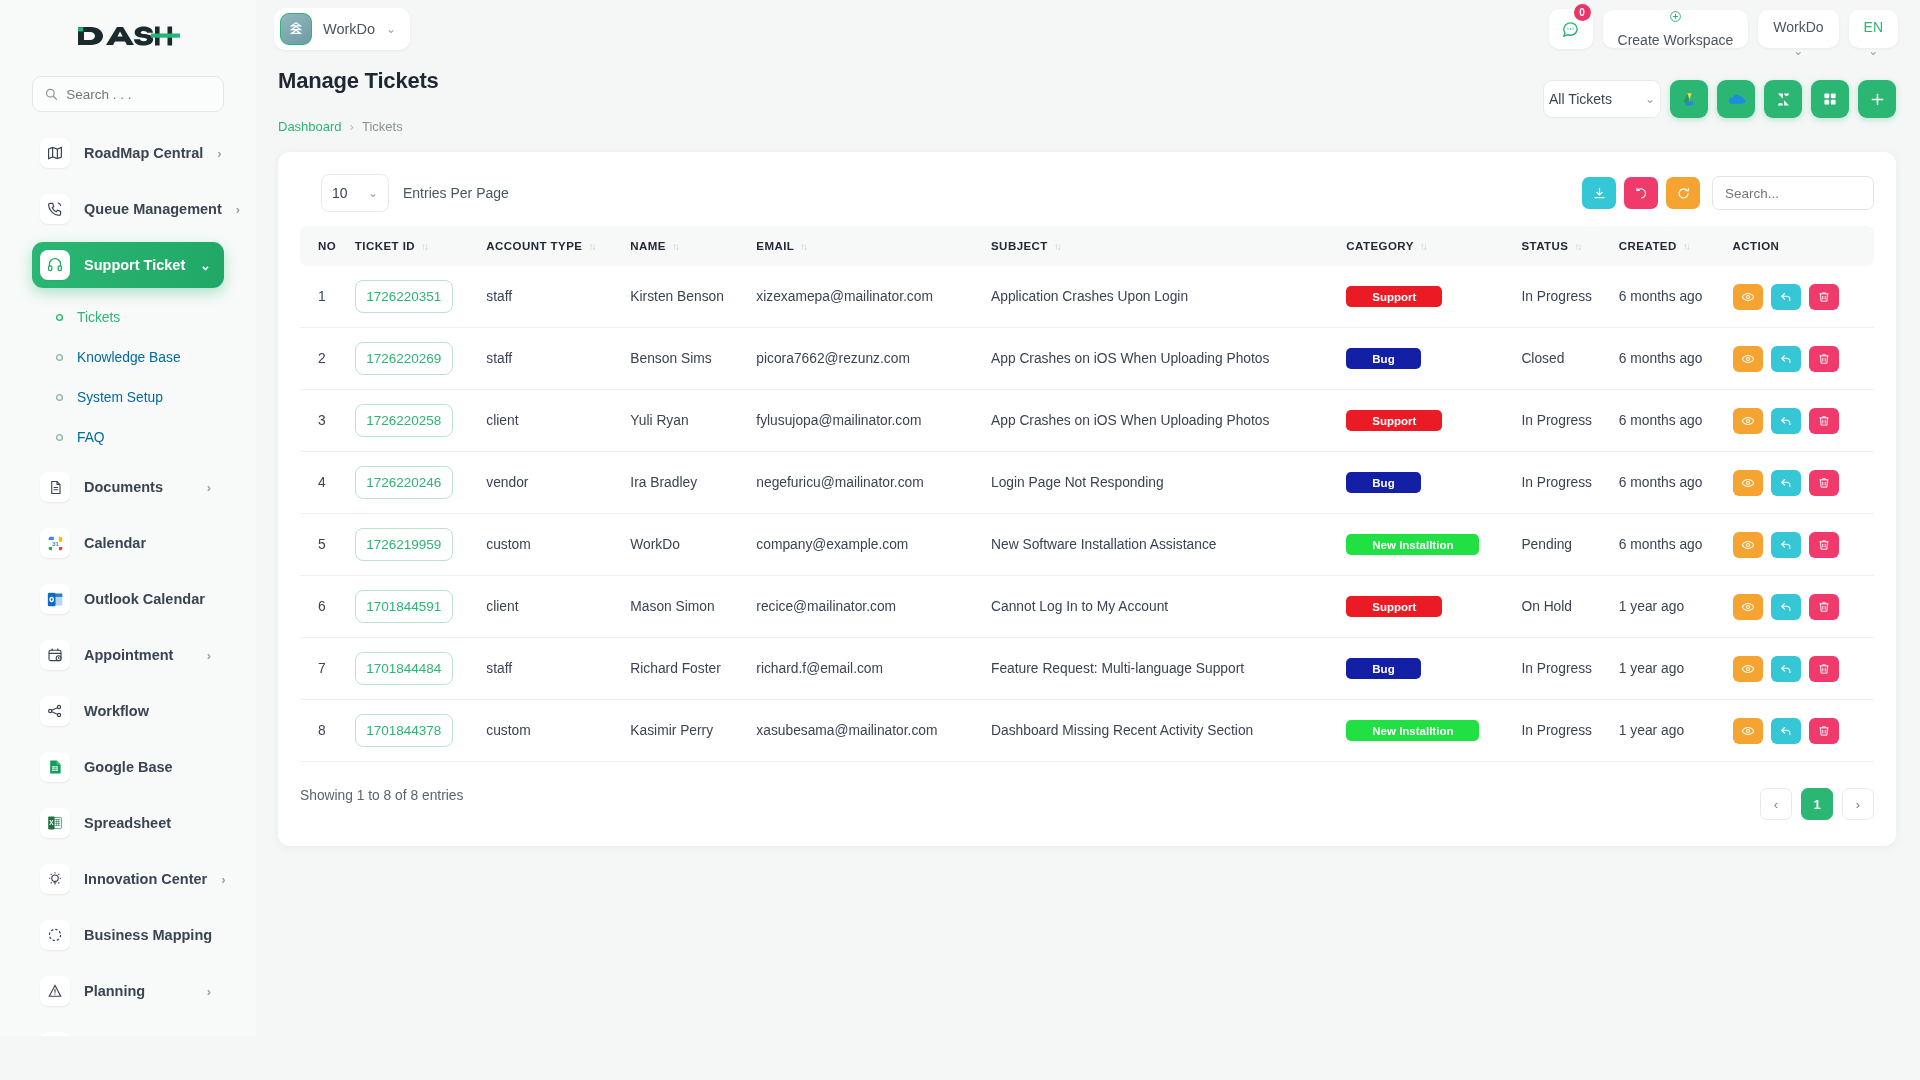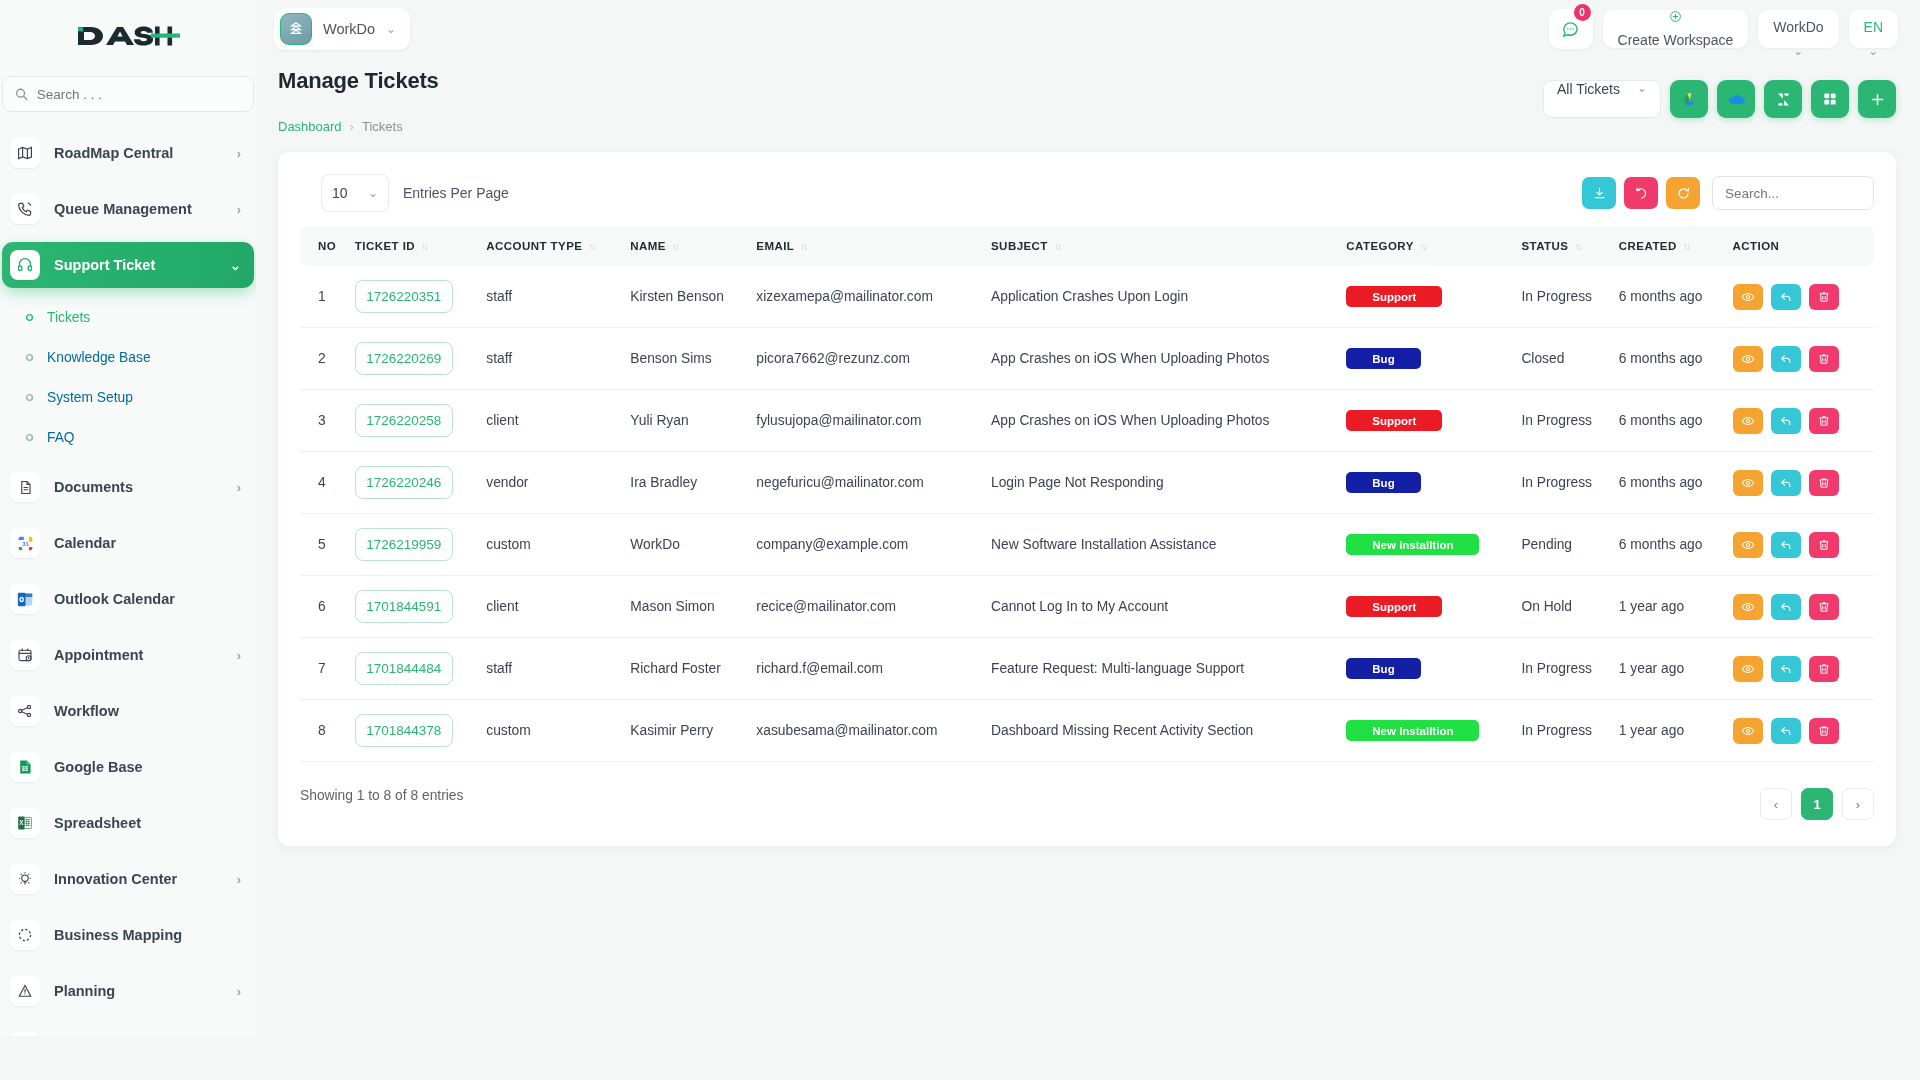--- a/index.html
+++ b/index.html
@@ -8,21 +8,21 @@
     font-family: "Liberation Sans", sans-serif;
     background: #f4f7f6;
     overflow: hidden;
   }
   .app { display: flex; width: 1920px; height: 1080px; }
 
   
   .sidebar {
     width: 256px; height: 1036px; flex: 0 0 256px;
     background: #f7faf9;
-    padding: 0 2px;
+    padding: 0 32px;
     overflow: hidden;
     position: relative;
   }
   .logo-wrap {
     height: 72px; display: flex; align-items: center; justify-content: center;
   }
   .logo { display: flex; align-items: center; height: 34px; }
   .logo svg { display: block; }
   .search-box {
     height: 36px; margin: 4px 0 18px 0;
@@ -112,22 +112,22 @@
   .page-head { padding: 10px 24px 0 22px; display: flex; align-items: flex-start; }
   .page-title { font-size: 22px; font-weight: 700; color: #1f2733; letter-spacing: -.2px; }
   .breadcrumb { margin-top: 25px; font-size: 13px; color: #8a9390; display: flex; gap: 8px; align-items: flex-end; }
   .breadcrumb a { color: #2bb673; text-decoration: none; cursor: pointer; }
   .bc-sep { color: #b9c1be; }
 
   .head-actions { margin-left: auto; display: flex; align-items: center; gap: 9px; padding-top: 12px; }
   .select-chip {
     height: 38px; min-width: 118px;
     background: #fff; border: 1px solid #e6ebe9; border-radius: 9px;
-    display: flex; align-items: flex-start; justify-content: space-between; gap: 14px;
-    padding: 0 13px; font-size: 14px; color: #3b4452; cursor: pointer;
+    display: flex; align-items: center; justify-content: space-between; gap: 14px;
+    padding: 0 5px; font-size: 14px; color: #3b4452; cursor: pointer;
   }
   .sq-btn {
     width: 38px; height: 38px; border-radius: 9px;
     background: #2bb673; display: flex; align-items: center; justify-content: center;
     cursor: pointer; box-shadow: 0 2px 6px rgba(40,180,110,.28);
   }
 
   
   .card {
     margin: 18px 24px 0 22px; background: #fff; border-radius: 12px;

